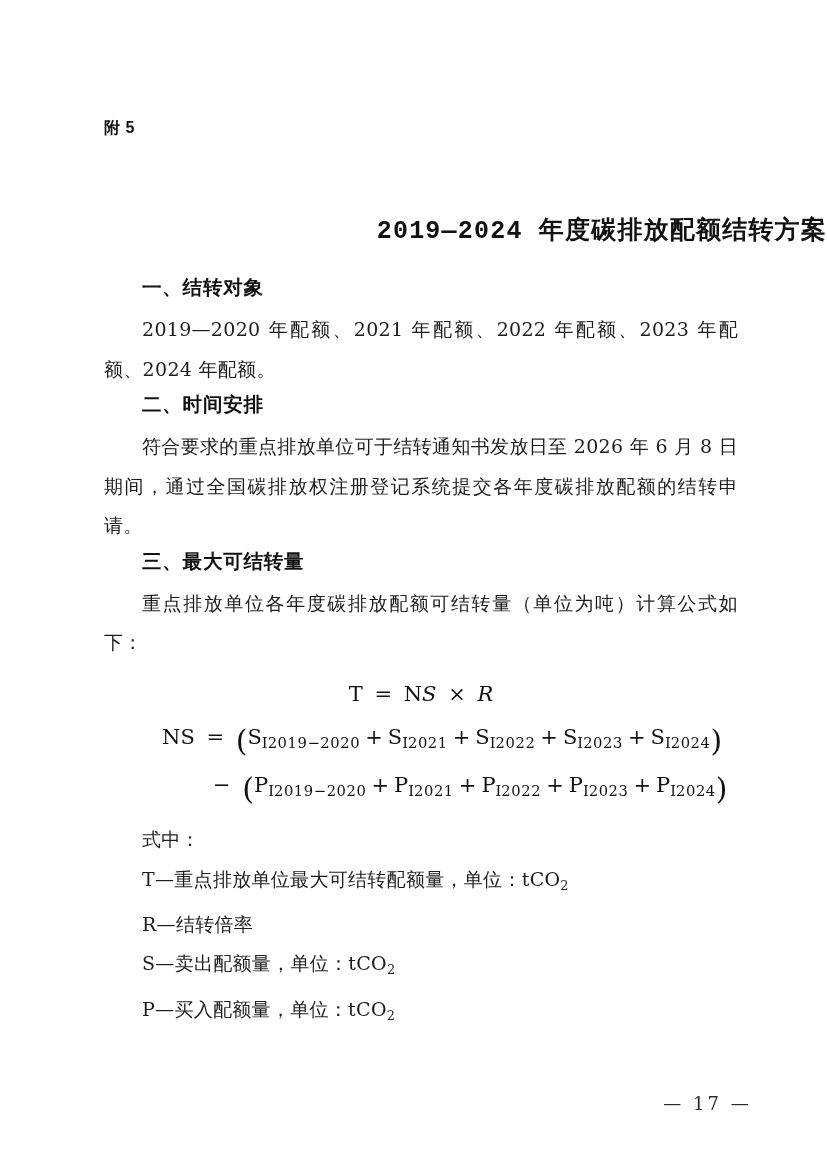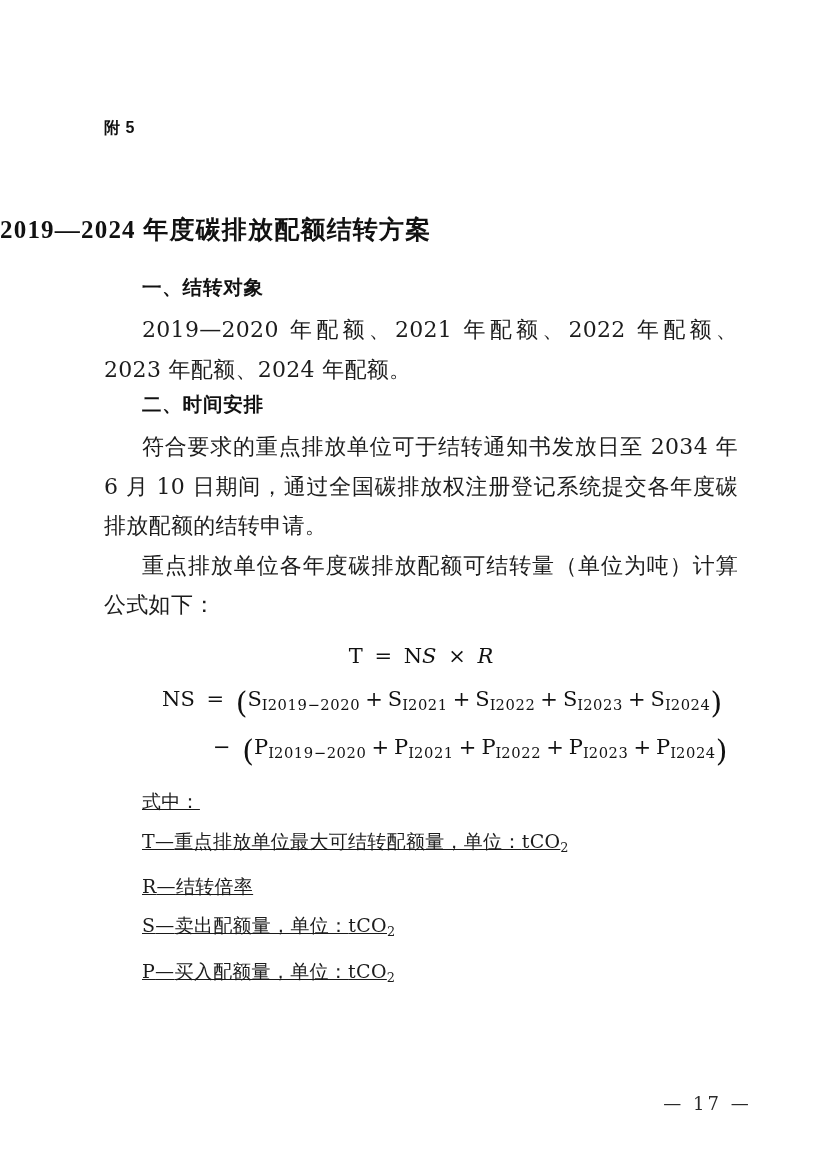--- a/index.html
+++ b/index.html
@@ -34,22 +34,22 @@
     letter-spacing: 0.5px;
     color: #111;
   }
 
   
   .doc-title {
     position: absolute;
     left: 0;
     top: 196px;
     width: 827px;
-    text-align: left;
-    font-family: Liberation Serif, serif;
+    text-align: right;
+    font-family: Liberation Mono, monospace;
     font-weight: 700;
     font-size: 25px;
     letter-spacing: 1.2px;
     color: #111;
   }
 
   
   .body-area {
     position: absolute;
     left: 104px;
@@ -64,21 +64,21 @@
     letter-spacing: 0.8px;
     color: #111;
     text-indent: 38px;
     margin: 0 0 7px 0;
     line-height: 31px;
   }
 
   p.para {
     margin: 0;
     font-family: "DejaVu Serif", serif;
-    font-size: 22px;
+    font-size: 19px;
     line-height: 39.5px;
     text-align: justify;
     text-justify: inter-ideograph;
     text-indent: 38px;
     letter-spacing: 0.3px;
     color: #1c1c1c;
   }
 
   .gap-after-para { margin-bottom: 7px; }
 
@@ -120,21 +120,20 @@
   .sub2 {
     font-size: 0.70em;
     vertical-align: -0.30em;
     letter-spacing: 0.6px;
     font-style: normal;
   }
 
   
   .definitions {
     margin-top: 8px;
-    text-decoration: underline;
   }
   .def-line {
     font-family: "DejaVu Serif", serif;
     font-size: 19px;
     line-height: 39.5px;
     text-indent: 38px;
     letter-spacing: 0.3px;
     color: #1c1c1c;
     white-space: nowrap;
   }
@@ -172,22 +171,23 @@
   <div class="annex-tag">附 5</div>
 
   <h1 class="doc-title">2019—2024 年度碳排放配额结转方案</h1>
 
   <div class="body-area">
 
     <h2 class="section-heading">一、结转对象</h2>
     <p class="para gap-after-para">2019—2020 年配额、2021 年配额、2022 年配额、2023 年配额、2024 年配额。</p>
 
     <h2 class="section-heading">二、时间安排</h2>
-    <p class="para gap-after-para">符合要求的重点排放单位可于结转通知书发放日至 2034 年 6 月 10 日期间，通过全国碳排放权注册登记系统提交各年度碳排放配额的结转申请。</p>
-
+    <p class="para gap-after-para">符合要求的重点排放单位可于结转通知书发放日至 2026 年 6 月 8 日期间，通过全国碳排放权注册登记系统提交各年度碳排放配额的结转申请。</p>
+
+    <h2 class="section-heading">三、最大可结转量</h2>
     <p class="para">重点排放单位各年度碳排放配额可结转量（单位为吨）计算公式如下：</p>
 
     <div class="formula-block">
 
       <div class="formula-line centered">
         <span class="mvar-up">T</span>
         <span class="op">=</span>
         <span class="mvar-up">N</span><span class="mvar-it">S</span>
         <span class="op">×</span>
         <span class="mvar-it">R</span>

